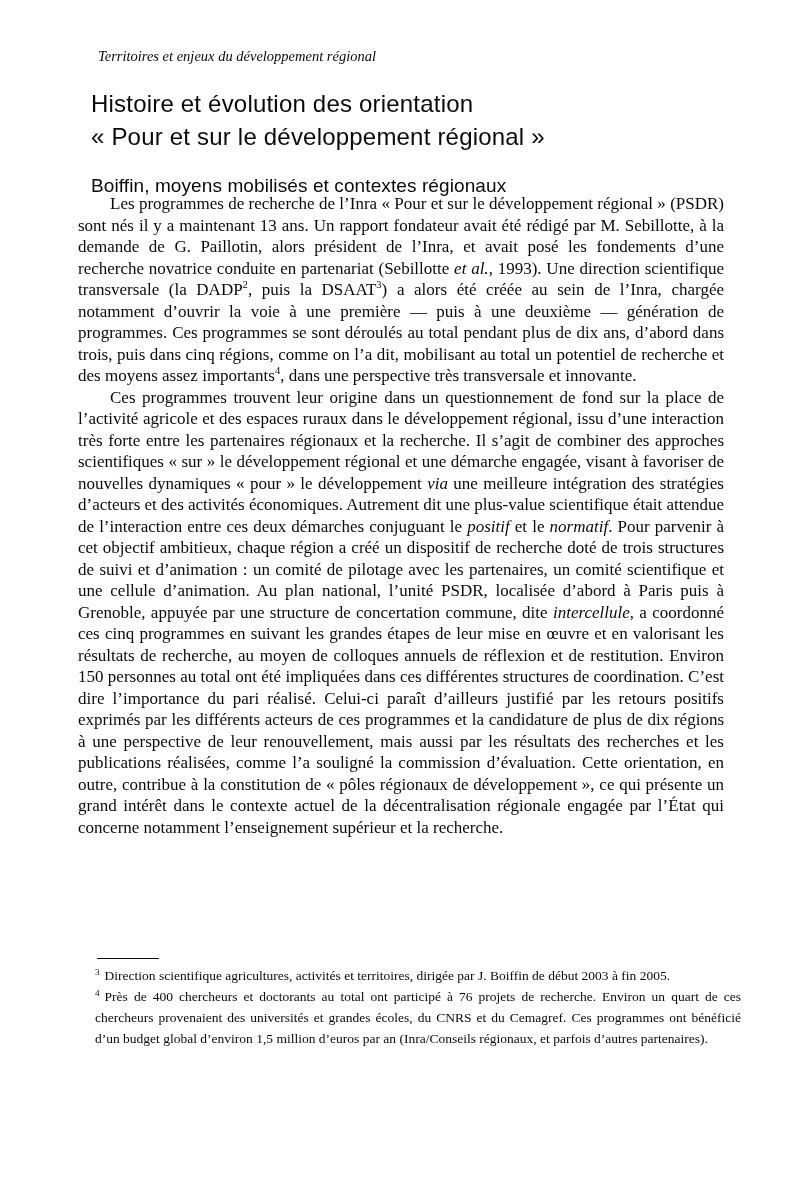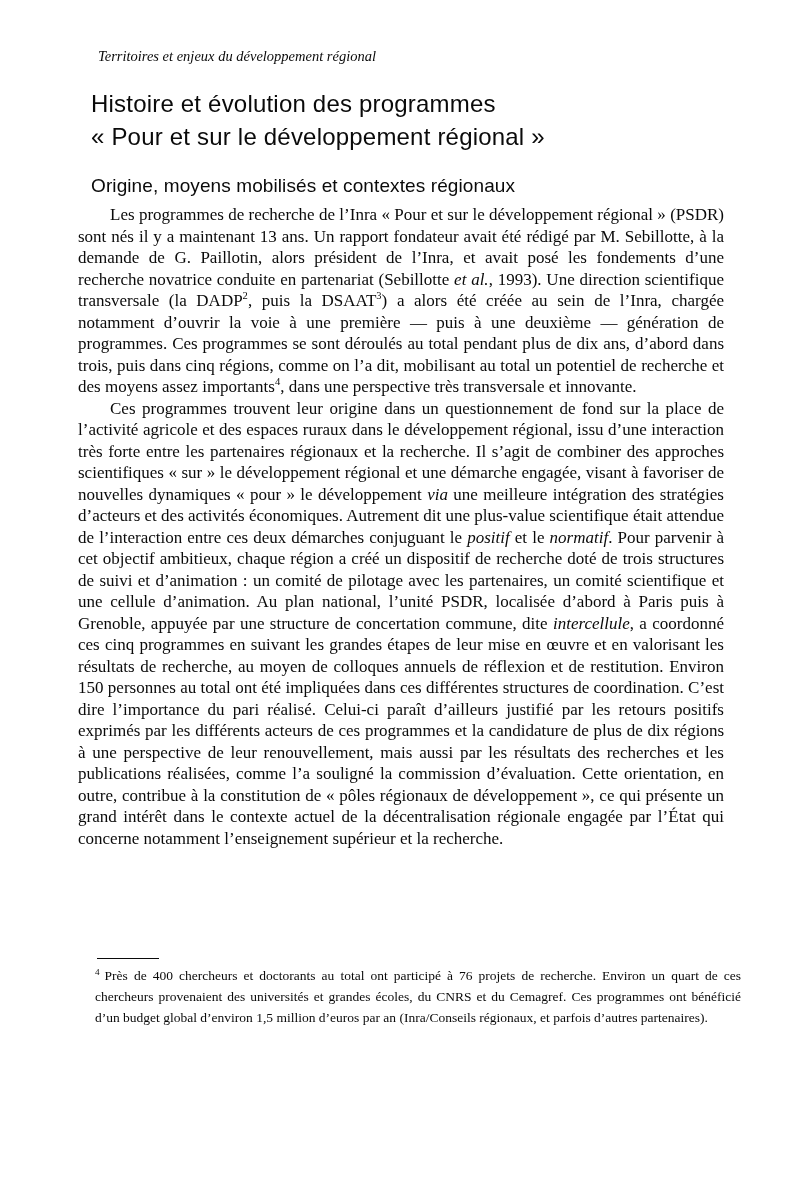--- a/index.html
+++ b/index.html
@@ -43,21 +43,21 @@
     margin: 0;
     font-family: "Liberation Sans", sans-serif;
     font-weight: 400;
     font-size: 19px;
     line-height: 24px;
     letter-spacing: 0.1px;
   }
   .body-text {
     position: absolute;
     left: 78px;
-    top: 204px;
+    top: 193px;
     width: 646px;
     font-size: 17px;
     line-height: 21.5px;
     text-align: justify;
   }
   .body-text p {
     margin: 0;
     text-indent: 32px;
   }
   .body-text i { font-style: italic; }
@@ -98,29 +98,30 @@
     line-height: 21.5px;
   }
 </style>
 </head>
 <body>
 
 <div class="page">
 
   <div class="running-header">Territoires et enjeux du développement régional</div>
 
-  <h1 class="chapter-title">Histoire et évolution des programmes
+  <h1 class="chapter-title">Histoire et évolution des orientation
 « Pour et sur le développement régional »</h1>
 
-  <h2 class="section-heading">Origine, moyens mobilisés et contextes régionaux</h2>
+  <h2 class="section-heading">Boiffin, moyens mobilisés et contextes régionaux</h2>
 
   <div class="body-text">
     <p>Les programmes de recherche de l’Inra « Pour et sur le développement régional » (PSDR) sont nés il y a maintenant 13 ans. Un rapport fondateur avait été rédigé par M. Sebillotte, à la demande de G. Paillotin, alors président de l’Inra, et avait posé les fondements d’une recherche novatrice conduite en partenariat (Sebillotte <i>et al.</i>, 1993). Une direction scientifique transversale (la DADP<sup class="body-ref">2</sup>, puis la DSAAT<sup class="body-ref">3</sup>) a alors été créée au sein de l’Inra, chargée notamment d’ouvrir la voie à une première — puis à une deuxième — génération de programmes. Ces programmes se sont déroulés au total pendant plus de dix ans, d’abord dans trois, puis dans cinq régions, comme on l’a dit, mobilisant au total un potentiel de recherche et des moyens assez importants<sup class="body-ref">4</sup>, dans une perspective très transversale et innovante.</p>
     <p>Ces programmes trouvent leur origine dans un questionnement de fond sur la place de l’activité agricole et des espaces ruraux dans le développement régional, issu d’une interaction très forte entre les partenaires régionaux et la recherche. Il s’agit de combiner des approches scientifiques « sur » le développement régional et une démarche engagée, visant à favoriser de nouvelles dynamiques « pour » le développement <i>via</i> une meilleure intégration des stratégies d’acteurs et des activités économiques. Autrement dit une plus-value scientifique était attendue de l’interaction entre ces deux démarches conjuguant le <i>positif</i> et le <i>normatif</i>. Pour parvenir à cet objectif ambitieux, chaque région a créé un dispositif de recherche doté de trois structures de suivi et d’animation : un comité de pilotage avec les partenaires, un comité scientifique et une cellule d’animation. Au plan national, l’unité PSDR, localisée d’abord à Paris puis à Grenoble, appuyée par une structure de concertation commune, dite <i>intercellule</i>, a coordonné ces cinq programmes en suivant les grandes étapes de leur mise en œuvre et en valorisant les résultats de recherche, au moyen de colloques annuels de réflexion et de restitution. Environ 150 personnes au total ont été impliquées dans ces différentes structures de coordination. C’est dire l’importance du pari réalisé. Celui-ci paraît d’ailleurs justifié par les retours positifs exprimés par les différents acteurs de ces programmes et la candidature de plus de dix régions à une perspective de leur renouvellement, mais aussi par les résultats des recherches et les publications réalisées, comme l’a souligné la commission d’évaluation. Cette orientation, en outre, contribue à la constitution de « pôles régionaux de développement », ce qui présente un grand intérêt dans le contexte actuel de la décentralisation régionale engagée par l’État qui concerne notamment l’enseignement supérieur et la recherche.</p>
   </div>
 
   <div class="footnotes">
     <div class="footnote-rule"></div>
+    <p class="footnote"><sup class="fn-marker">3</sup>Direction scientifique agricultures, activités et territoires, dirigée par J. Boiffin de début 2003 à fin 2005.</p>
     <p class="footnote"><sup class="fn-marker">4</sup>Près de 400 chercheurs et doctorants au total ont participé à 76 projets de recherche. Environ un quart de ces chercheurs provenaient des universités et grandes écoles, du CNRS et du Cemagref. Ces programmes ont bénéficié d’un budget global d’environ 1,5 million d’euros par an (Inra/Conseils régionaux, et parfois d’autres partenaires).</p>
   </div>
 
 
 </div>
 
 </body></html>

